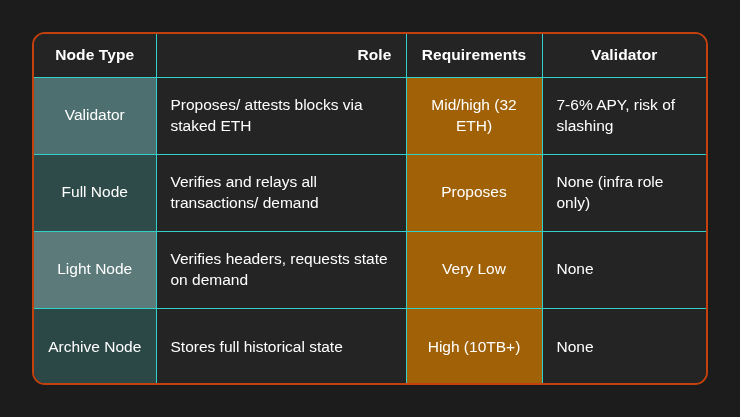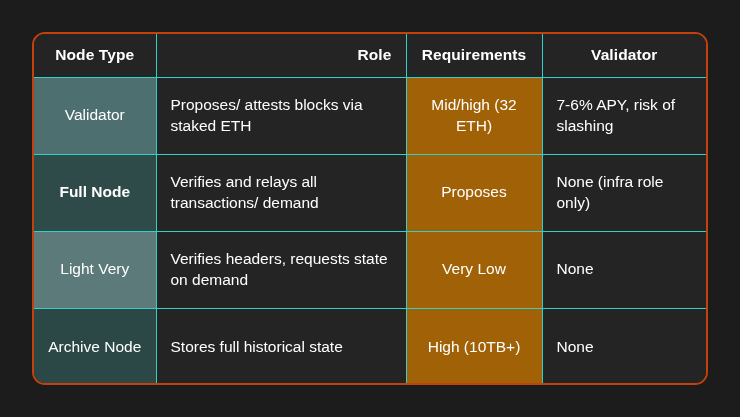--- a/index.html
+++ b/index.html
@@ -90,21 +90,21 @@
   }
 
   td.cell-type {
     text-align: center;
     font-size: 15.5px;
     line-height: 1.3;
     padding: 0 8px;
   }
   
   tbody tr.r0 td.cell-type { background: #4e6f70; }
-  tbody tr.r1 td.cell-type { background: #2e4a49; font-weight: bold; }
+  tbody tr.r1 td.cell-type { background: #2e4a49; }
   tbody tr.r2 td.cell-type { background: #5c7a7a; }
   tbody tr.r3 td.cell-type { background: #2b4746; }
 </style>
 </head>
 <body>
 
 <div id="page">
 
   <div id="table-wrap">
     <table class="node-table">
@@ -131,21 +131,21 @@
           <td class="cell-req">Mid/high (32 ETH)</td>
           <td class="cell-inc">7-6% APY, risk of slashing</td>
         </tr>
         <tr class="r1">
           <td class="cell-type">Full Node</td>
           <td class="cell-role">Verifies and relays all transactions/ demand</td>
           <td class="cell-req">Proposes</td>
           <td class="cell-inc">None (infra role only)</td>
         </tr>
         <tr class="r2">
-          <td class="cell-type">Light Very</td>
+          <td class="cell-type">Light Node</td>
           <td class="cell-role">Verifies headers, requests state on demand</td>
           <td class="cell-req">Very Low</td>
           <td class="cell-inc">None</td>
         </tr>
         <tr class="r3">
           <td class="cell-type">Archive Node</td>
           <td class="cell-role">Stores full historical state</td>
           <td class="cell-req">High (10TB+)</td>
           <td class="cell-inc">None</td>
         </tr>

